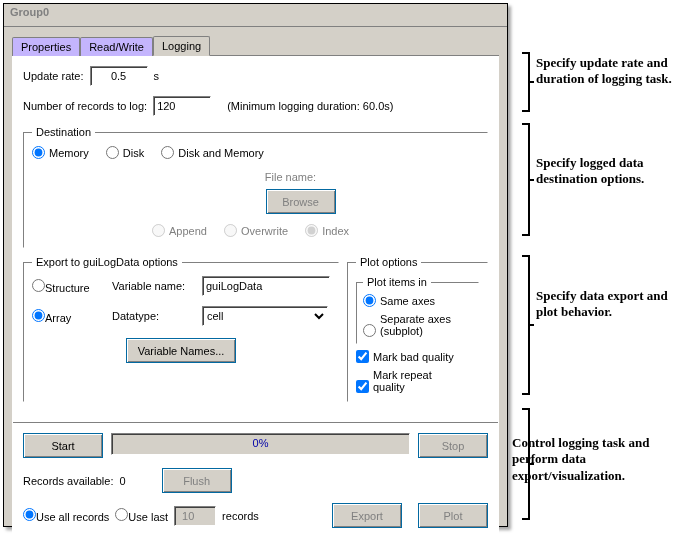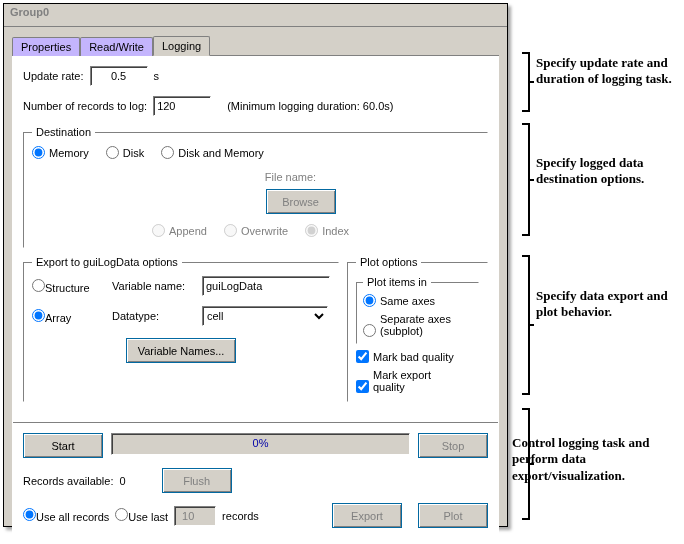--- a/index.html
+++ b/index.html
@@ -298,21 +298,21 @@
                 </label>
             </div>
           </fieldset>
           <div class="check-row" style="display:block;">
             <label style="display:flex; margin-bottom:6px;">
                 <input type="checkbox" checked="" style="">
                 <span>Mark bad quality</span>
               </label>
             <label style="display:flex;">
                 <input type="checkbox" checked="" style="">
-                <span>Mark export quality</span>
+                <span>Mark repeat quality</span>
               </label>
           </div>
         </fieldset>
       </div>
 
       <div class="lower-section">
         <div class="progress-wrap">
           <button class="btn" style="width:80px">Start</button>
           <div class="progress"><span>0%</span></div>
           <button class="btn" style="width:70px" disabled="">Stop</button>

